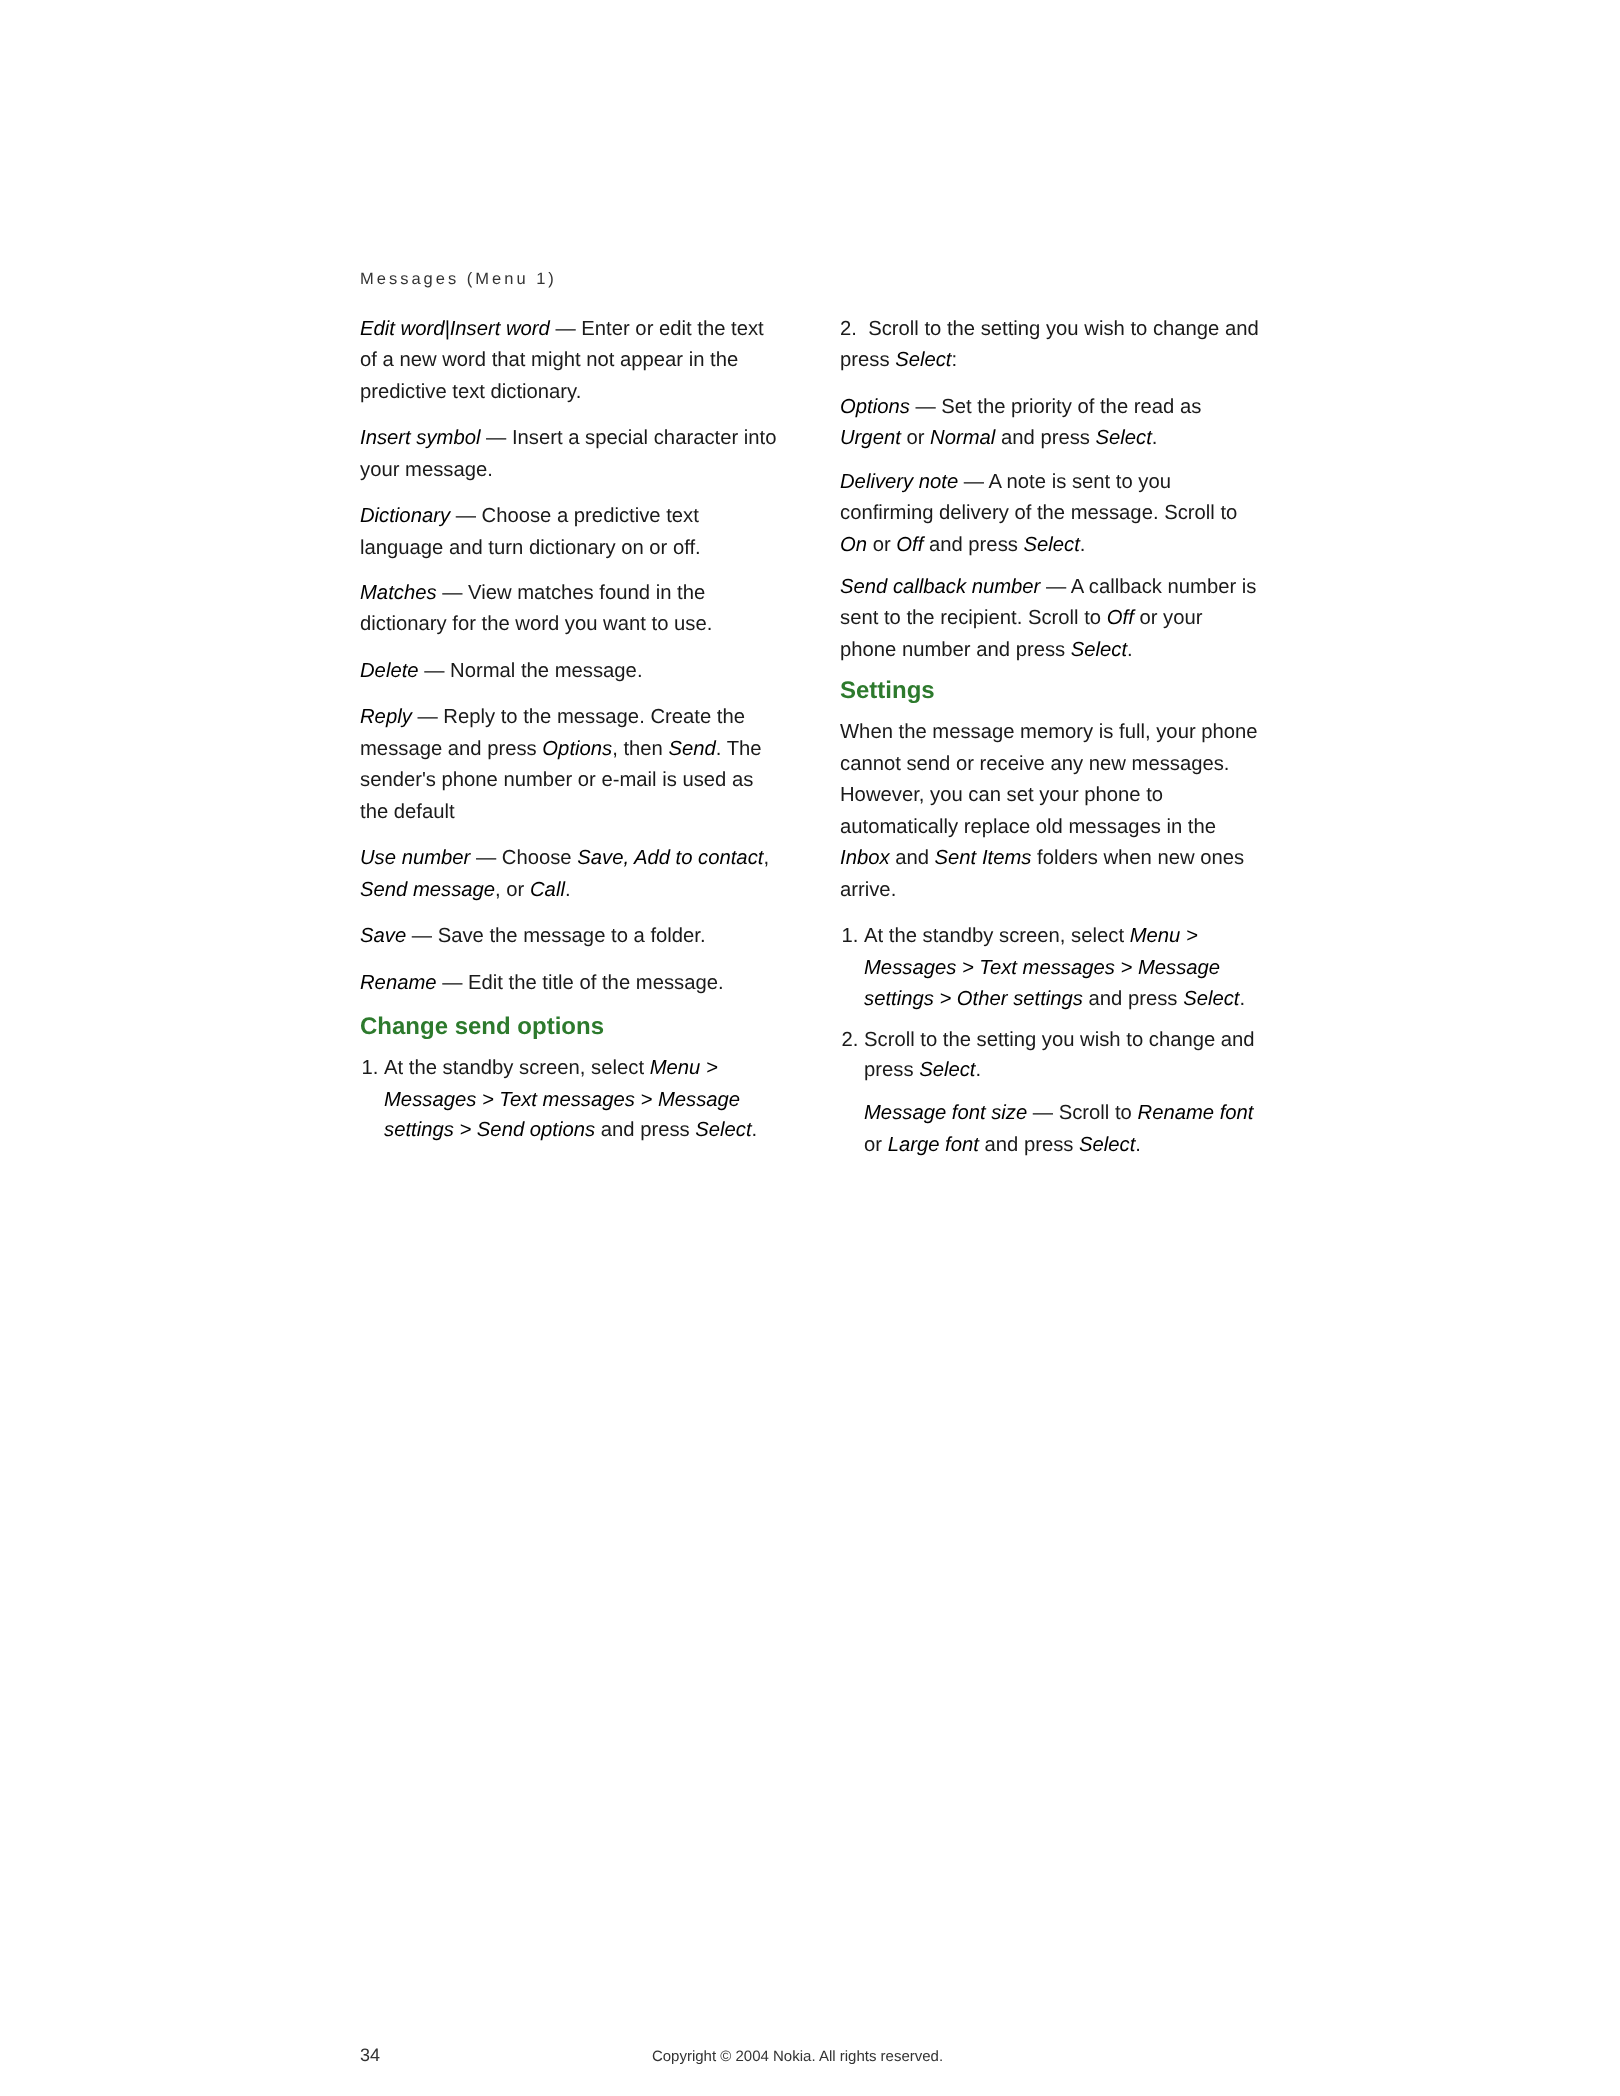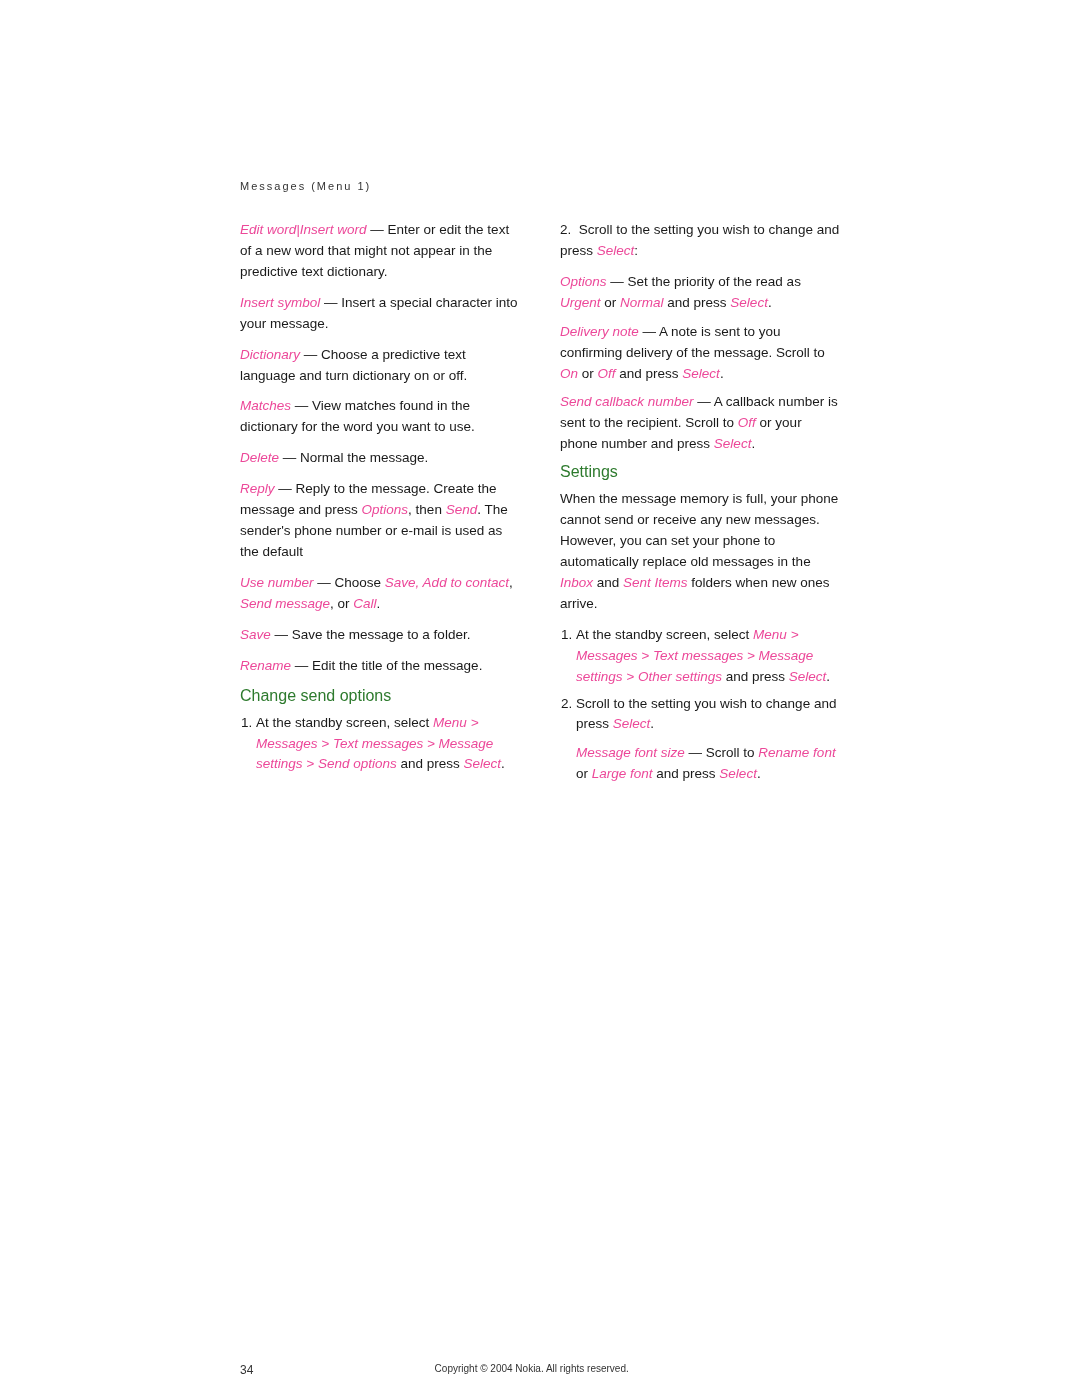--- a/index.html
+++ b/index.html
@@ -30,21 +30,21 @@
 
     .header-area {
       padding: 180px 240px 10px 240px;
     }
 
     .section-label {
       font-size: 11px;
       letter-spacing: 2px;
       color: #333333;
       font-weight: normal;
-      margin-bottom: 18px;
+      margin-bottom: 7px;
     }
 
     .content-area {
       display: flex;
       flex-direction: row;
       padding: 0 240px;
       gap: 40px;
       flex: 1;
     }
 
@@ -58,29 +58,29 @@
       min-width: 0;
     }
 
     .text-block {
       margin-bottom: 10px;
       line-height: 1.55;
       font-size: 13.5px;
     }
 
     .term {
-      color: #ec4899;
+      color: #000000;
       font-style: italic;
       font-weight: normal;
     }
 
     .section-heading {
       color: #2d7a2d;
       font-size: 16px;
-      font-weight: normal;
+      font-weight: bold;
       margin-bottom: 8px;
     }
 
     .numbered-list {
       padding-left: 16px;
       margin-bottom: 8px;
     }
 
     .numbered-list li {
       margin-bottom: 6px;
@@ -91,21 +91,21 @@
     .sub-block {
       margin-top: 8px;
       margin-bottom: 8px;
       padding-left: 0;
     }
 
     .footer {
       padding: 20px 240px;
       display: flex;
       justify-content: space-between;
-      align-items: flex-start;
+      align-items: flex-end;
       font-size: 12px;
       color: #333;
       border-top: none;
       margin-top: auto;
     }
 
     .footer-page {
       font-size: 12px;
       color: #333;
     }

